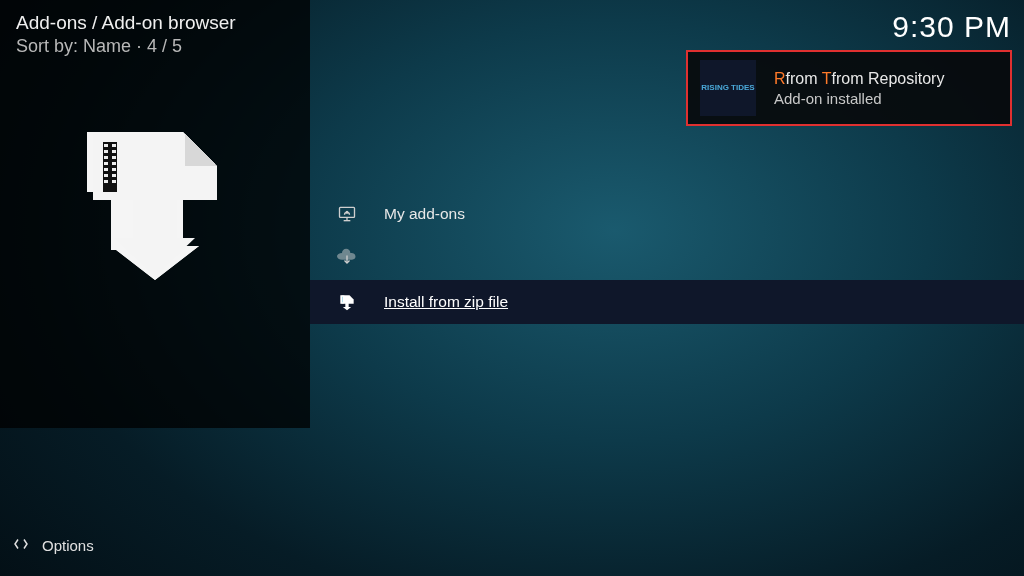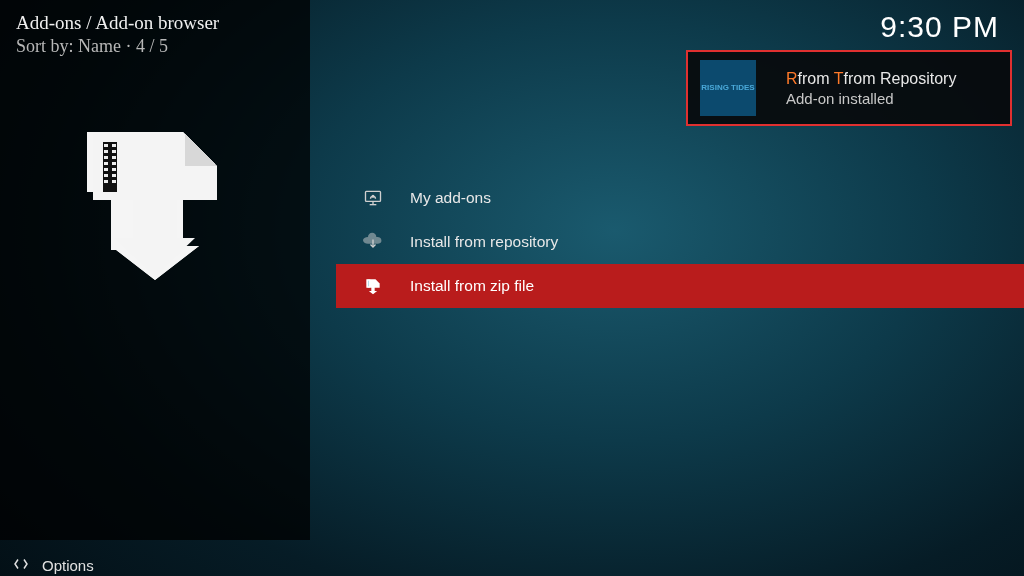--- a/index.html
+++ b/index.html
@@ -5,99 +5,98 @@
   * { margin: 0; padding: 0; box-sizing: border-box; }
   html, body { width: 1024px; height: 576px; overflow: hidden; font-family: Arial, Helvetica, sans-serif; }
   body {
     background: radial-gradient(ellipse 900px 600px at 60% 40%, #1a5a6e 0%, #0d3a4a 35%, #061c26 65%, #020a0f 100%);
     color: #e8e8e8;
     position: relative;
   }
   .sidebar {
     position: absolute;
     left: 0; top: 0;
-    width: 310px; height: 540px;
+    width: 310px; height: 428px;
     background: rgba(0,0,0,0.75);
-    font-family: Liberation Serif, serif;
   }
   .header {
     position: absolute;
     left: 16px; top: 12px;
   }
   .breadcrumb {
     font-size: 19px;
     color: #f0f0f0;
     font-weight: 400;
   }
   .sortline {
     font-size: 18px;
     color: #b8b8b8;
     margin-top: 2px;
   }
   .clock {
     position: absolute;
-    right: 25px; top: 10px;
+    right: 13px; top: 10px;
     font-size: 30px;
     font-weight: 300;
     color: #ffffff;
     letter-spacing: 1px;
   }
   .big-icon {
     position: absolute;
     left: 75px; top: 120px;
     width: 160px; height: 160px;
   }
   .menu {
     position: absolute;
-    left: 310px; top: 176px;
+    left: 310px; top: 192px;
     width: 714px;
-    padding-left: 26px;
   }
   .menu-item {
     display: flex;
     align-items: center;
     height: 44px;
     padding-left: 26px;
     font-size: 15.5px;
     color: #e8e8e8;
     cursor: pointer;
   }
   .menu-item.selected {
-    background: #b91c1c;
+    background: #0f172a;
     color: #ffffff;
+    text-decoration: underline;
   }
   .menu-item .micon {
     width: 22px; height: 22px;
     margin-right: 26px;
     display: flex; align-items: center; justify-content: center;
     flex-shrink: 0;
   }
   .footer {
     position: absolute;
-    left: 12px; bottom: 0;
+    left: 12px; bottom: 20px;
     display: flex; align-items: center;
     font-size: 15px;
     color: #e0e0e0;
   }
   .footer .ficon { margin-right: 12px; }
   .notification {
     position: absolute;
     right: 12px; top: 50px;
     width: 326px; height: 76px;
     background: rgba(8,10,12,0.92);
     border: 2px solid #e03030;
     display: flex;
     align-items: center;
     padding: 8px 12px;
   }
   .notif-thumb {
     width: 56px; height: 56px;
-    background: #0c4a6e;
+    background: #0f172a;
     display: flex; align-items: center; justify-content: center;
-    margin-right: 30px;
+    margin-right: 18px;
     flex-shrink: 0;
   }
   .notif-thumb-text {
     font-size: 8px;
     color: #4aa8d8;
     text-align: center;
     font-weight: bold;
     line-height: 1;
   }
   .notif-body { display: flex; flex-direction: column; }
@@ -184,21 +183,20 @@
     <span>My add-ons</span>
   </div>
   <div class="menu-item">
     <span class="micon">
       <svg width="20" height="20" viewBox="0 0 24 24" fill="none" stroke="#cfcfcf" stroke-width="1.6">
         <path d="M6 14 a6 4 0 0 1 0 -8 a5 5 0 0 1 10 0 a5 4 0 0 1 2 8 Z" fill="#cfcfcf" stroke="none" opacity="0.5"></path>
         <path d="M12 9 L12 18"></path>
           <path d="M9 15 L12 18 L15 15"></path>
       </svg>
     </span>
-    <span>Install from repository</span>
   </div>
   <div class="menu-item selected">
     <span class="micon">
       <svg width="20" height="20" viewBox="0 0 24 24" fill="none" stroke="#ffffff" stroke-width="1.6">
         <path d="M4 4 L15 4 L20 9 L20 14 L4 14 Z" fill="#ffffff" stroke="none"></path>
         <rect x="6" y="5" width="2" height="8" fill="#1fa3c4"></rect>
         <path d="M10 12 L10 18 L7 18 L12 22 L17 18 L14 18 L14 12 Z" fill="#ffffff" stroke="none"></path>
       </svg>
     </span>
     <span>Install from zip file</span>

